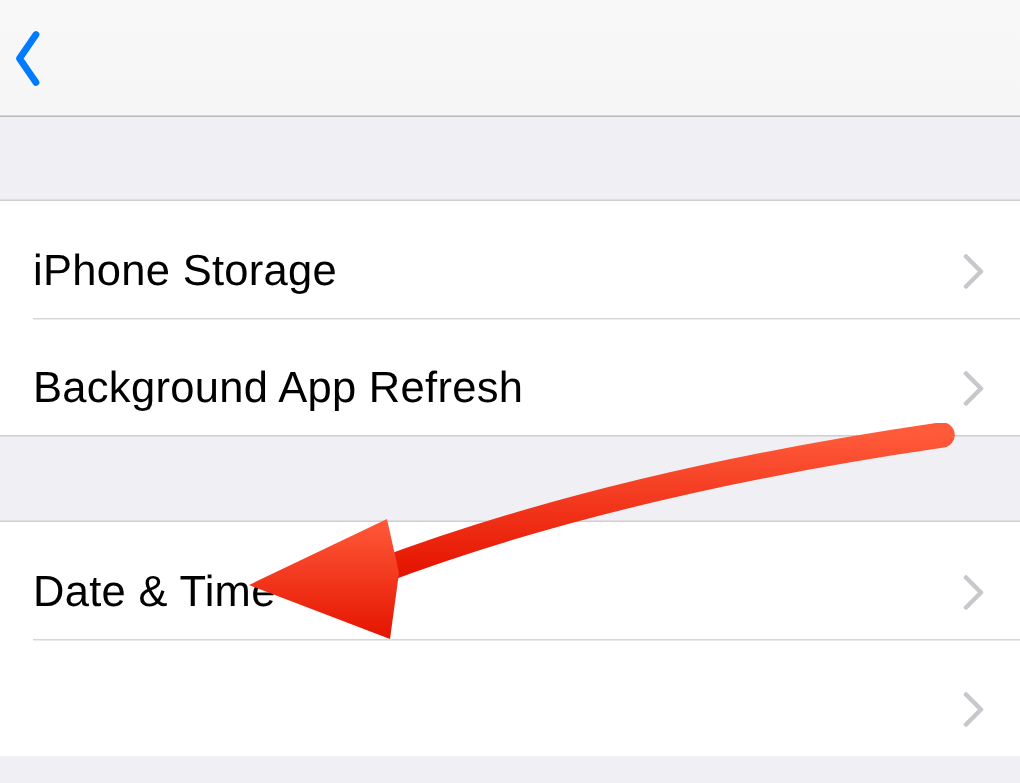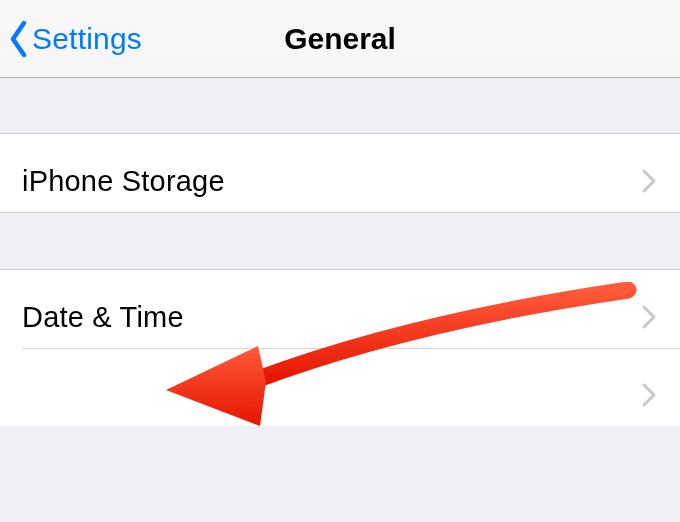--- a/index.html
+++ b/index.html
@@ -109,30 +109,36 @@
 </head>
 <body>
 
 <div class="navbar">
   <div class="back-wrap">
     <span class="back-chevron">
       <svg viewBox="0 0 22 38" width="22" height="38">
         <polyline points="16,3 5,19 16,35" fill="none" stroke="#007aff" stroke-width="4.5" stroke-linecap="round" stroke-linejoin="round"></polyline>
       </svg>
     </span>
-    <span class="back-label">Settings</span>
   </div>
-  <div class="nav-title">General</div>
 </div>
 
 <div class="group-gap top"></div>
 
 <div class="list">
   <div class="row">
     <span class="row-label">iPhone Storage</span>
+    <span class="disclosure">
+      <svg viewBox="0 0 14 24" width="14" height="24">
+        <polyline points="2,2 12,12 2,22" fill="none" stroke="#c7c7cc" stroke-width="3" stroke-linecap="round" stroke-linejoin="round"></polyline>
+      </svg>
+    </span>
+  </div>
+  <div class="row">
+    <span class="row-label">Background App Refresh</span>
     <span class="disclosure">
       <svg viewBox="0 0 14 24" width="14" height="24">
         <polyline points="2,2 12,12 2,22" fill="none" stroke="#c7c7cc" stroke-width="3" stroke-linecap="round" stroke-linejoin="round"></polyline>
       </svg>
     </span>
   </div>
 </div>
 
 <div class="group-gap mid"></div>
 

